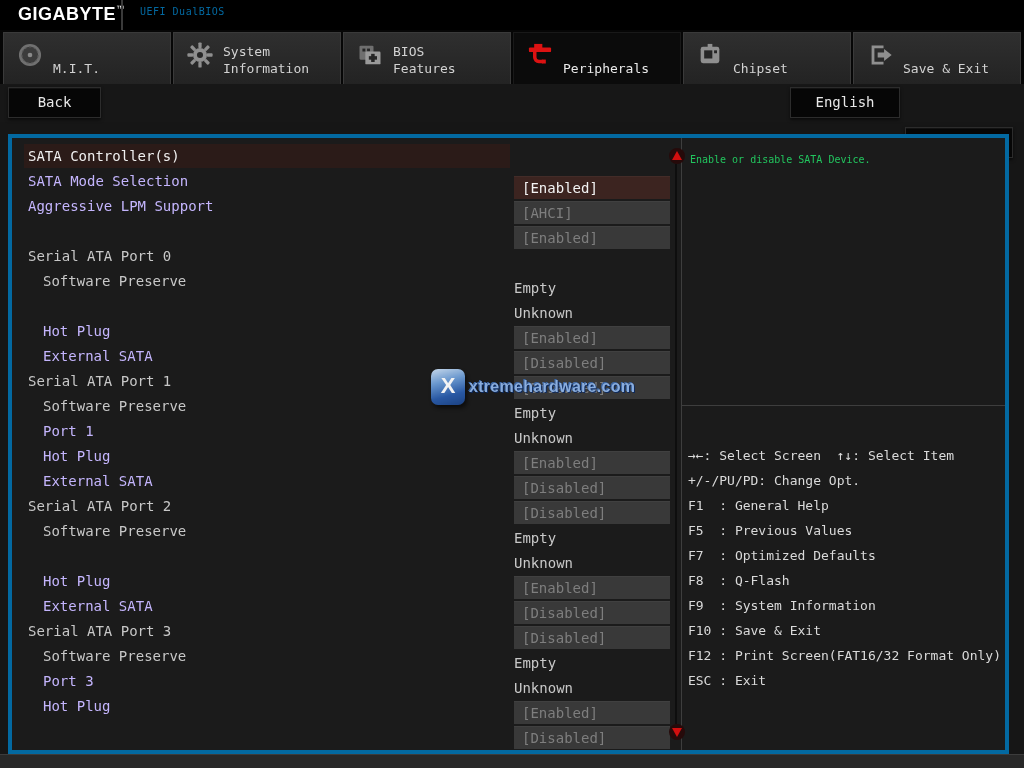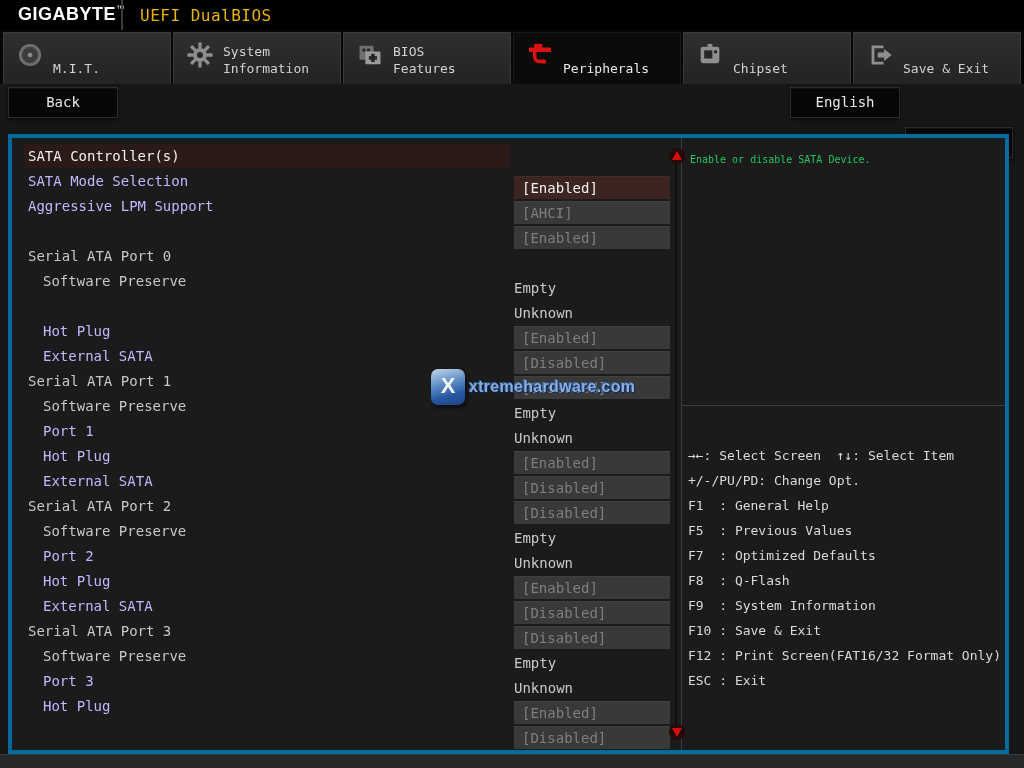--- a/index.html
+++ b/index.html
@@ -11,21 +11,21 @@
   }
   
   .topbar { position:absolute; left:0; top:0; width:1024px; height:30px; background:#000; }
   .brand {
     position:absolute; left:18px; top:4px; color:#fff;
     font-family:"Liberation Sans",sans-serif; font-weight:bold; font-style:normal;
     font-size:18px; letter-spacing:.5px;
   }
   .brand .tm { font-size:8px; vertical-align:top; font-weight:normal; }
   .topbar-divider { position:absolute; left:121px; top:0; width:2px; height:30px; background:#3a3a3a; }
-  .app-title { position:absolute; left:140px; top:6px; color:#eab308; font-size:16px; letter-spacing:.5px; }
+  .app-title { position:absolute; left:140px; top:6px; color:#0369a1; font-size:10px; letter-spacing:.5px; }
   
   .tabbar {
     position:absolute; left:0; top:30px; width:1024px; height:54px; background:#060606;
     display:flex; gap:2px; padding:2px 3px 0 3px;
   }
   .tab {
     flex:1 1 0; background:linear-gradient(#2f2f2f,#232323);
     border:1px solid #3a3a3a; border-bottom:none;
     display:flex; align-items:flex-end; padding:0 0 7px 12px; cursor:default;
     color:#d2d2d2; font-size:13px; line-height:17px; white-space:pre-line;
@@ -33,21 +33,21 @@
   .tab.active { background:#0b0b0b; border-color:#191919; color:#eaeaea; }
   .tab .ticon { align-self:center; width:28px; height:28px; margin-right:9px; flex:0 0 28px; }
   
   .subbar { position:absolute; left:0; top:84px; width:1024px; height:38px; background:#171717; }
   .btn {
     position:absolute; top:3px; height:31px; background:#060606;
     border:1px solid #2c2c2c; color:#e8e8e8; font-size:14px;
     font-family:inherit; text-align:center; line-height:29px;
     box-shadow:0 2px 3px rgba(0,0,0,.55), inset 0 1px 0 rgba(255,255,255,.05);
   }
-  .btn-back { left:8px; width:110px; }
+  .btn-back { left:8px; width:93px; }
   .btn-english { left:790px; width:110px; }
   .btn-qflash { left:905px; width:108px;margin-top:40px; }
   
   .panel-wrap {
     position:absolute; left:8px; top:134px; width:1001px; height:620px;
     border:4px solid #0369a1; background:#1b1b1b; display:flex;
   }
   .main-panel { width:672px; border-right:1px solid #3e3e3e; position:relative; }
   .side-panel { flex:1; position:relative; }
   
@@ -227,21 +227,20 @@
           </div>
           <div class="row">
             <span class="lbl">Serial ATA Port 2</span>
             <span class="val">Empty</span>
           </div>
           <div class="row">
             <span class="lbl ind1">Software Preserve</span>
             <span class="val">Unknown</span>
           </div>
           <div class="row">
-            <span class="lbl ind1 dim">Port 2</span>
             <span class="val boxed">[Enabled]</span>
           </div>
           <div class="row">
             <span class="lbl ind1 dim">Hot Plug</span>
             <span class="val boxed">[Disabled]</span>
           </div>
           <div class="row">
             <span class="lbl ind1 dim">External SATA</span>
             <span class="val boxed">[Disabled]</span>
           </div>

